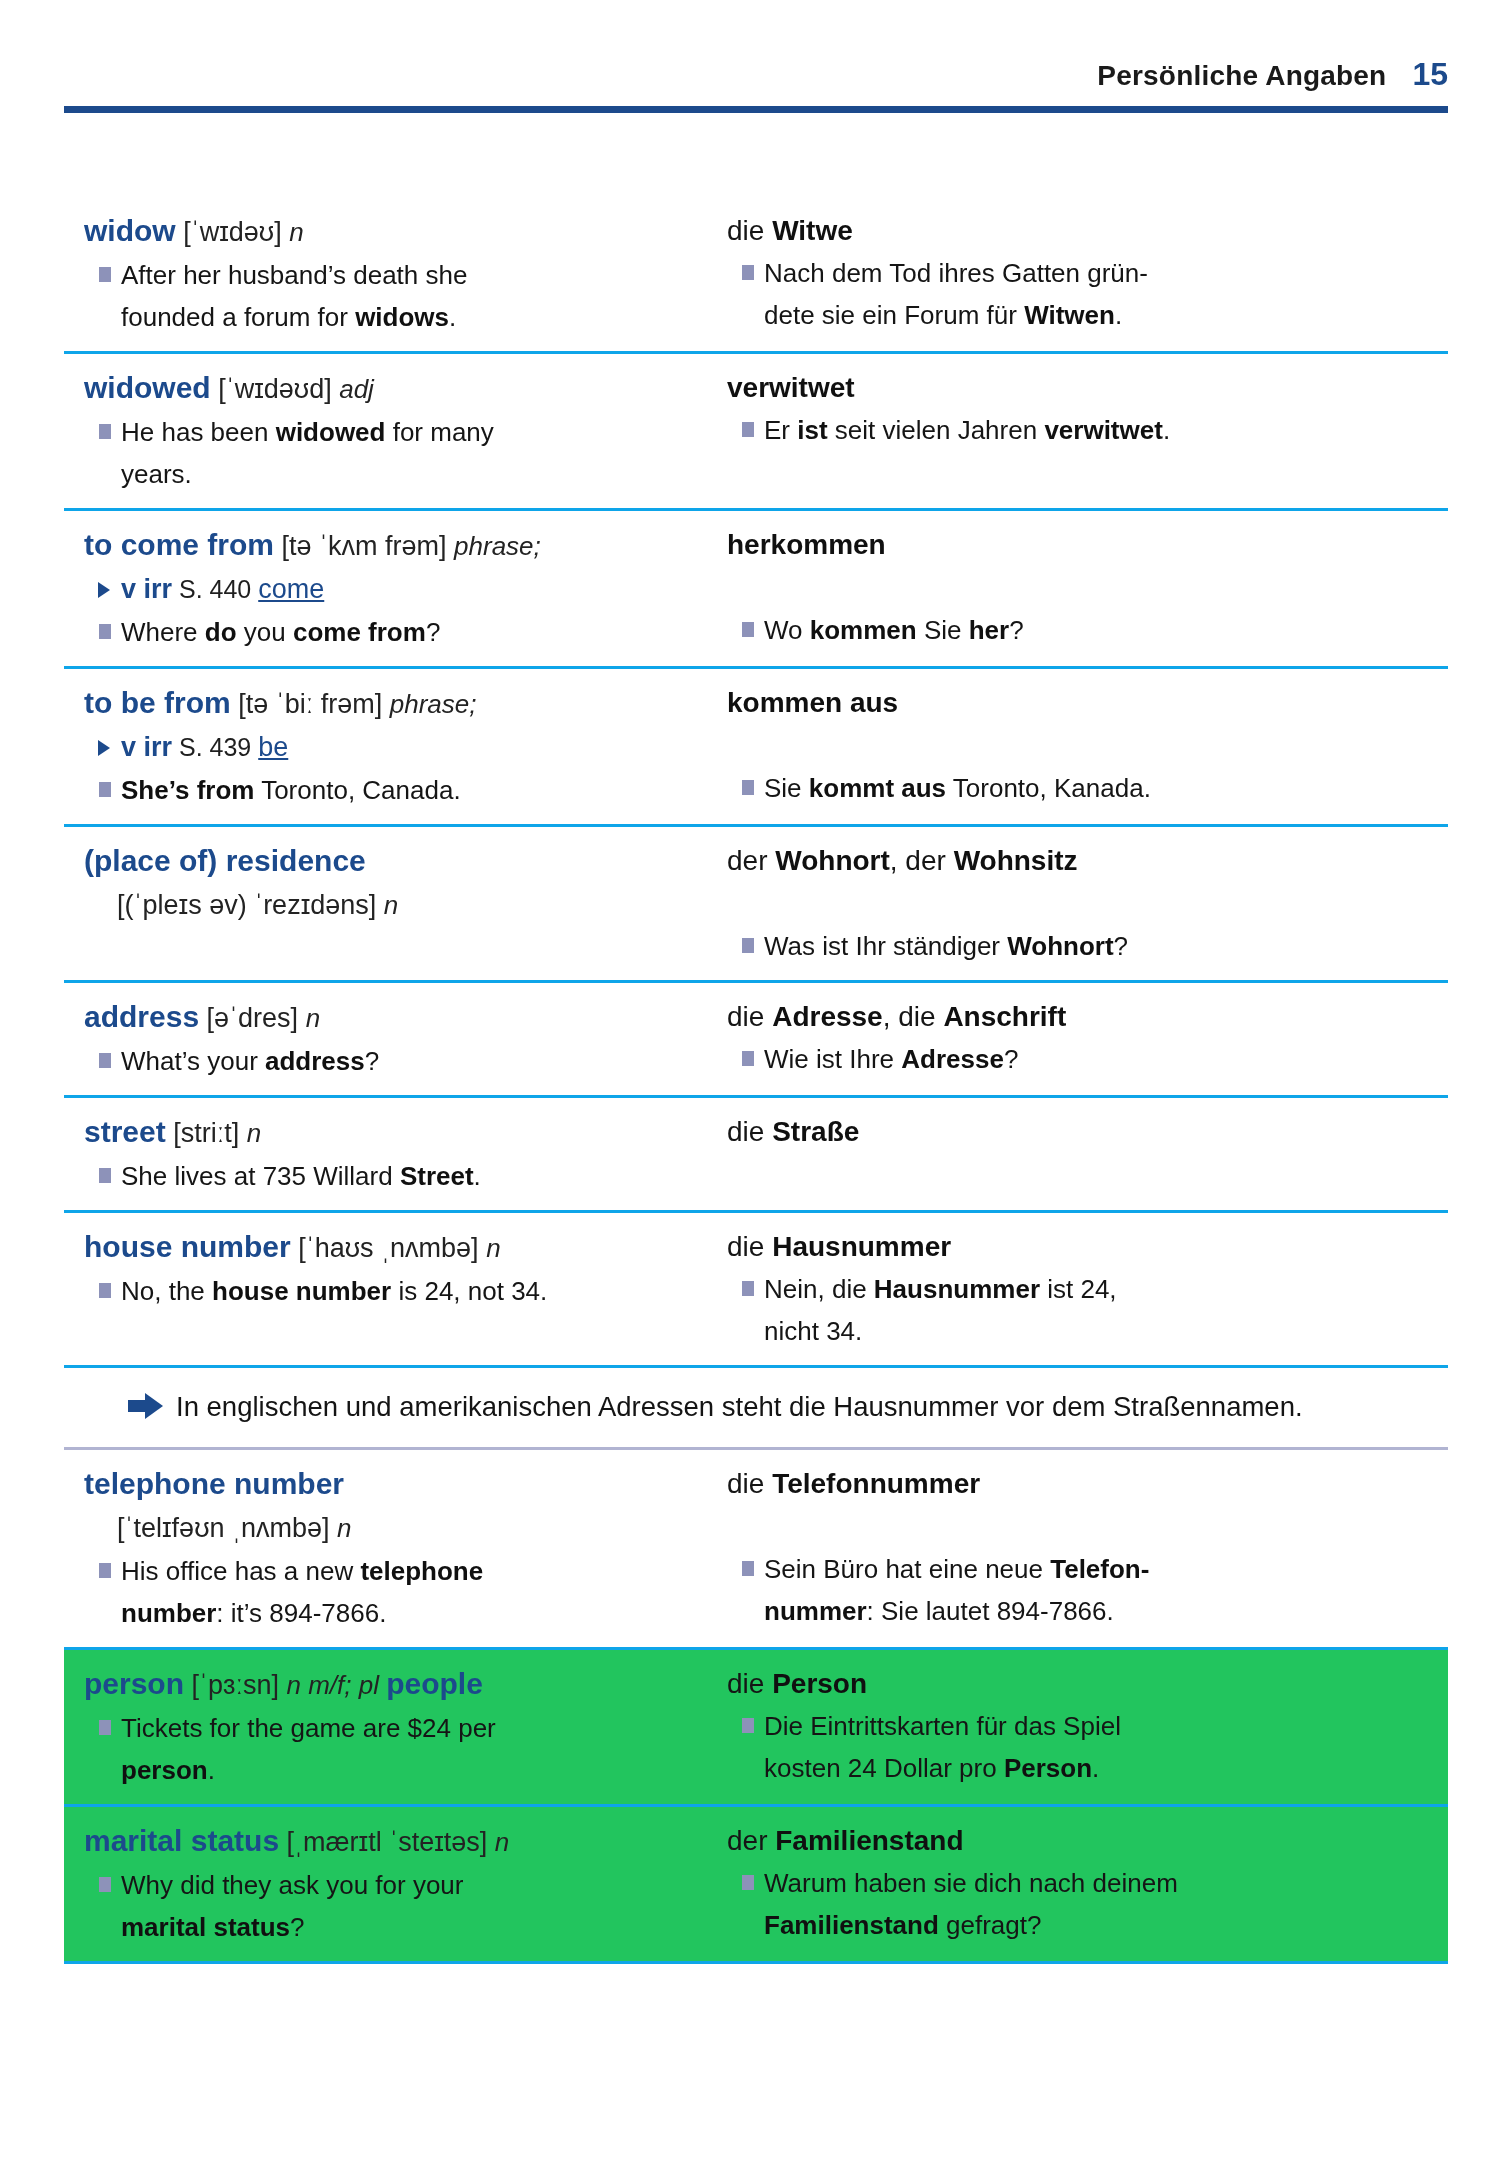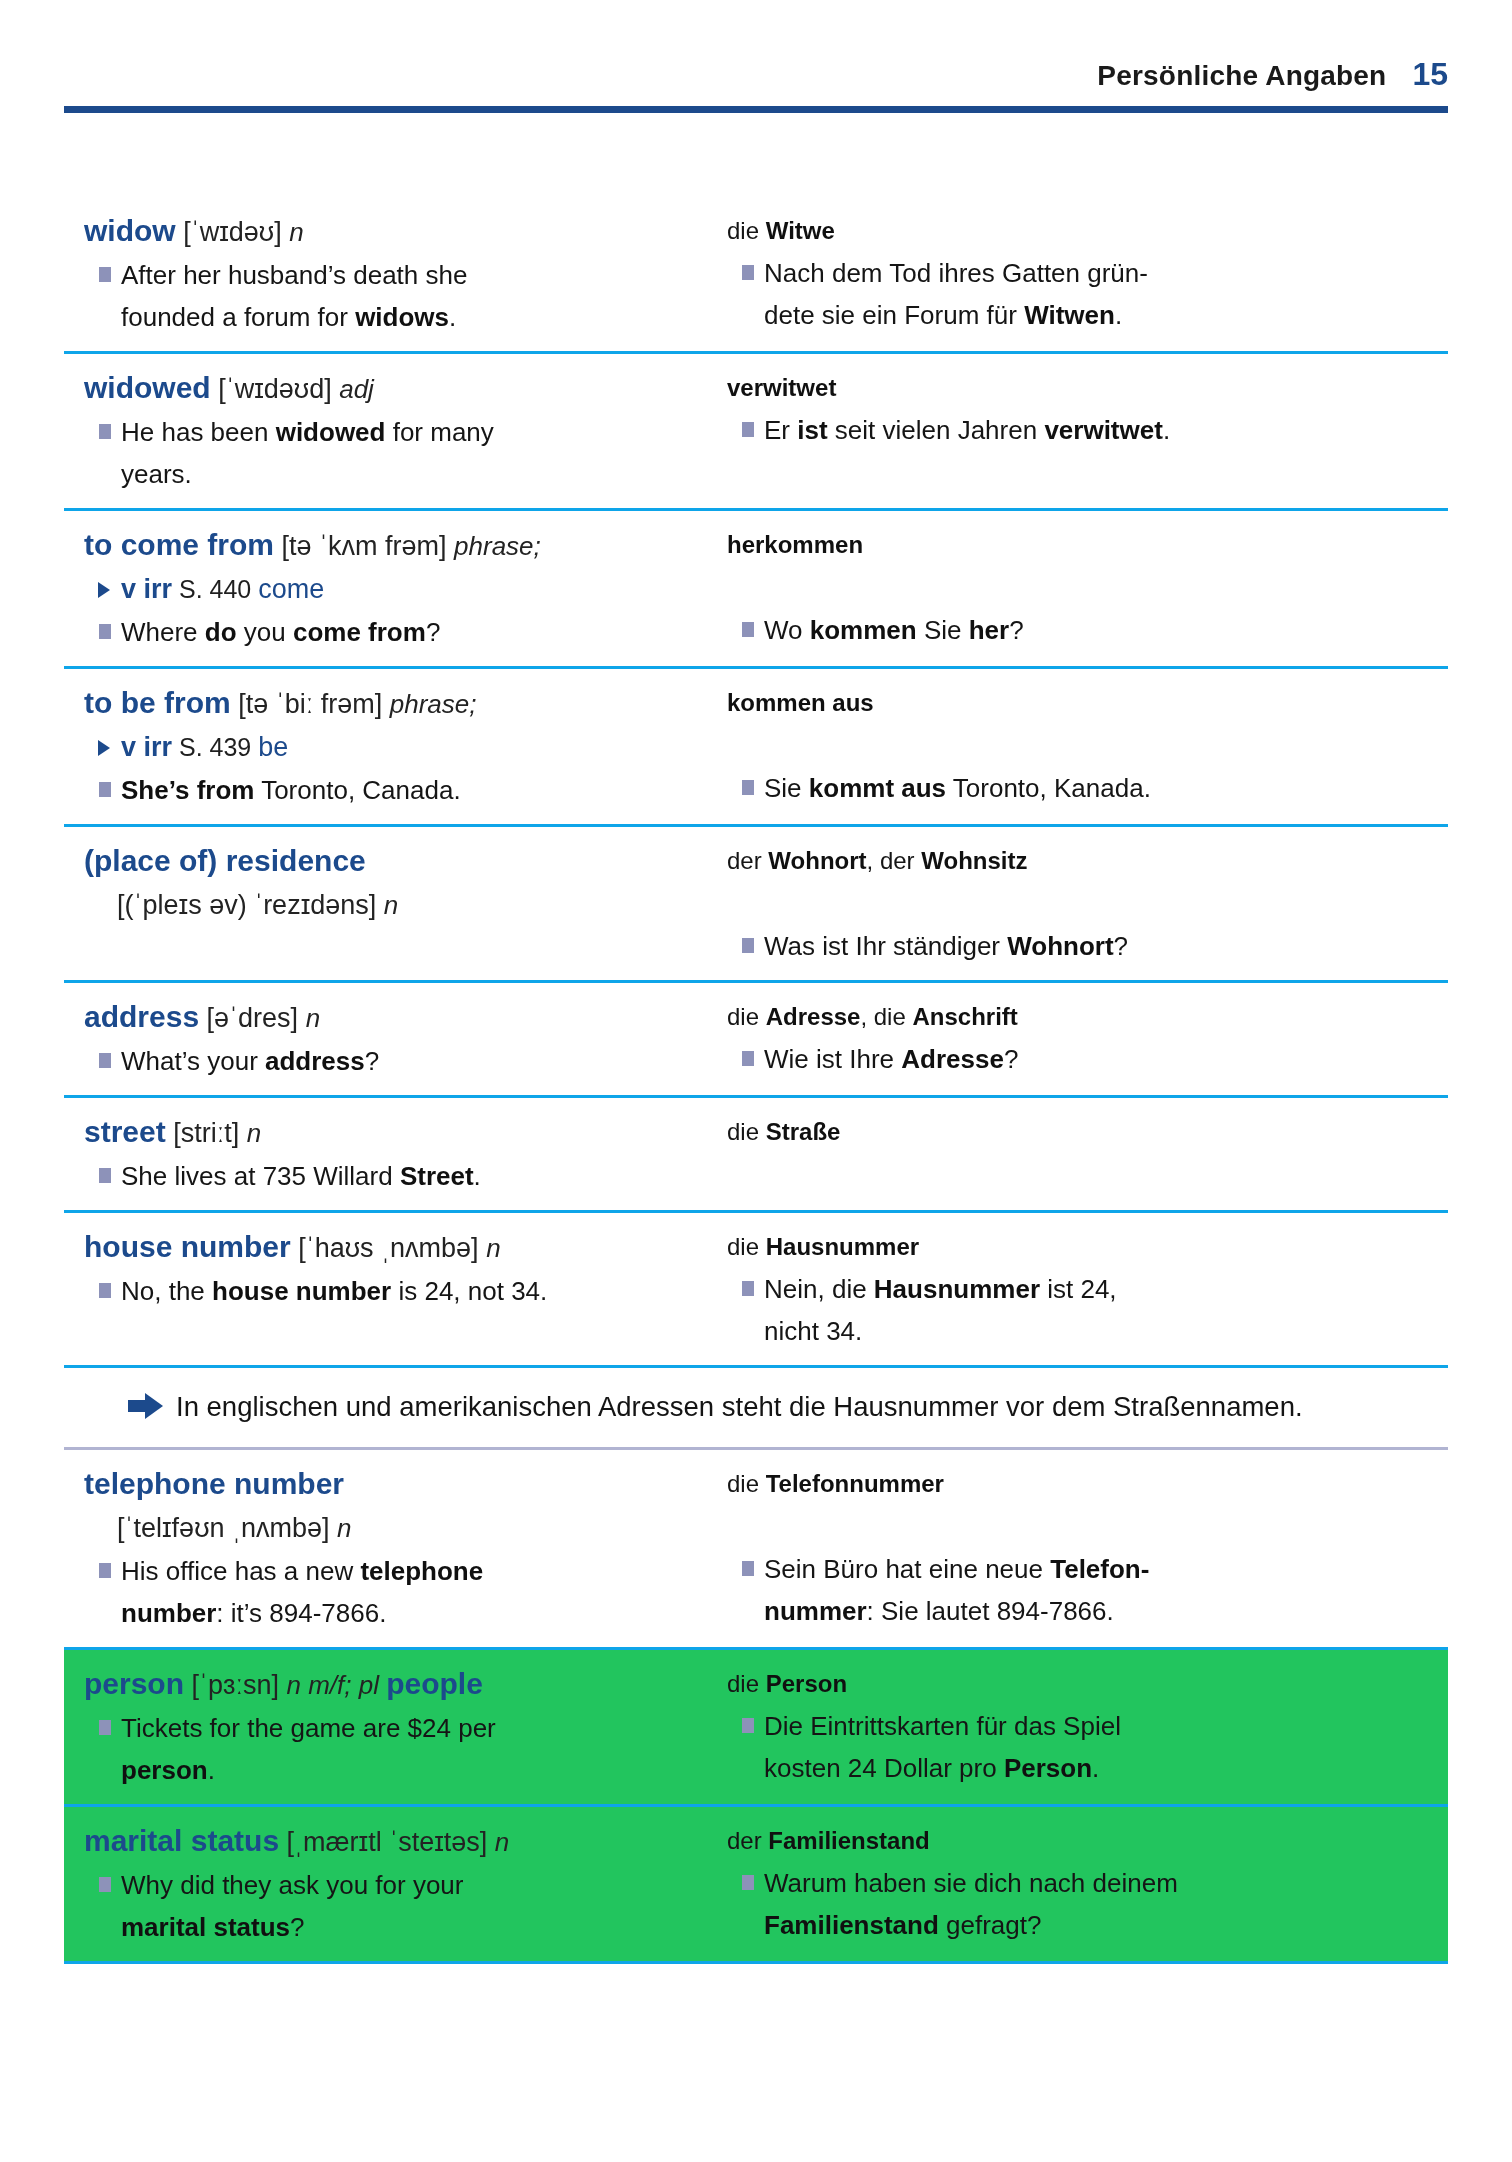--- a/index.html
+++ b/index.html
@@ -24,28 +24,28 @@
   .col-en{padding-left:20px;box-sizing:border-box;}
   .col-de{padding-right:4px;}
   .head-line{font-size:30px;line-height:43px;white-space:nowrap;}
   .head2{padding-left:33px;white-space:nowrap;}
   .hw{color:#1c4a8c;font-weight:bold;}
   .ph{color:#232323;font-size:27px;font-weight:normal;}
   .pos{color:#232323;font-size:26px;font-style:italic;}
   .ref-line{position:relative;padding-left:37px;font-size:27px;line-height:43px;white-space:nowrap;}
   .ref-label{color:#1c4a8c;font-weight:bold;}
   .ref-page{color:#1f1f1f;font-size:25px;}
-  .ref-link{color:#1c4a8c;}
+  .ref-link{color:#1c4a8c;text-decoration:underline;}
   .tri{
     position:absolute;left:14px;top:14px;width:0;height:0;
     border-left:12px solid #1c4a8c;border-top:8px solid transparent;border-bottom:8px solid transparent;
   }
   .example{position:relative;padding-left:37px;font-size:26px;line-height:42px;}
   .bullet{position:absolute;left:15px;top:13px;width:12px;height:15px;background:#8d92b9;}
-  .translation{font-size:24px;line-height:43px;}
+  .translation{font-size:28px;line-height:43px;}
   .spacer{height:43px;}
   b{font-weight:bold;color:#101010;}
   
   .note-row{
     display:block;position:relative;
     padding:16px 44px 18px 112px;box-sizing:border-box;
     border-bottom:3px solid #b1b4d2;
   }
   .note-text{
     margin:0;font-size:27.5px;line-height:45px;text-align:justify;color:#141414;

